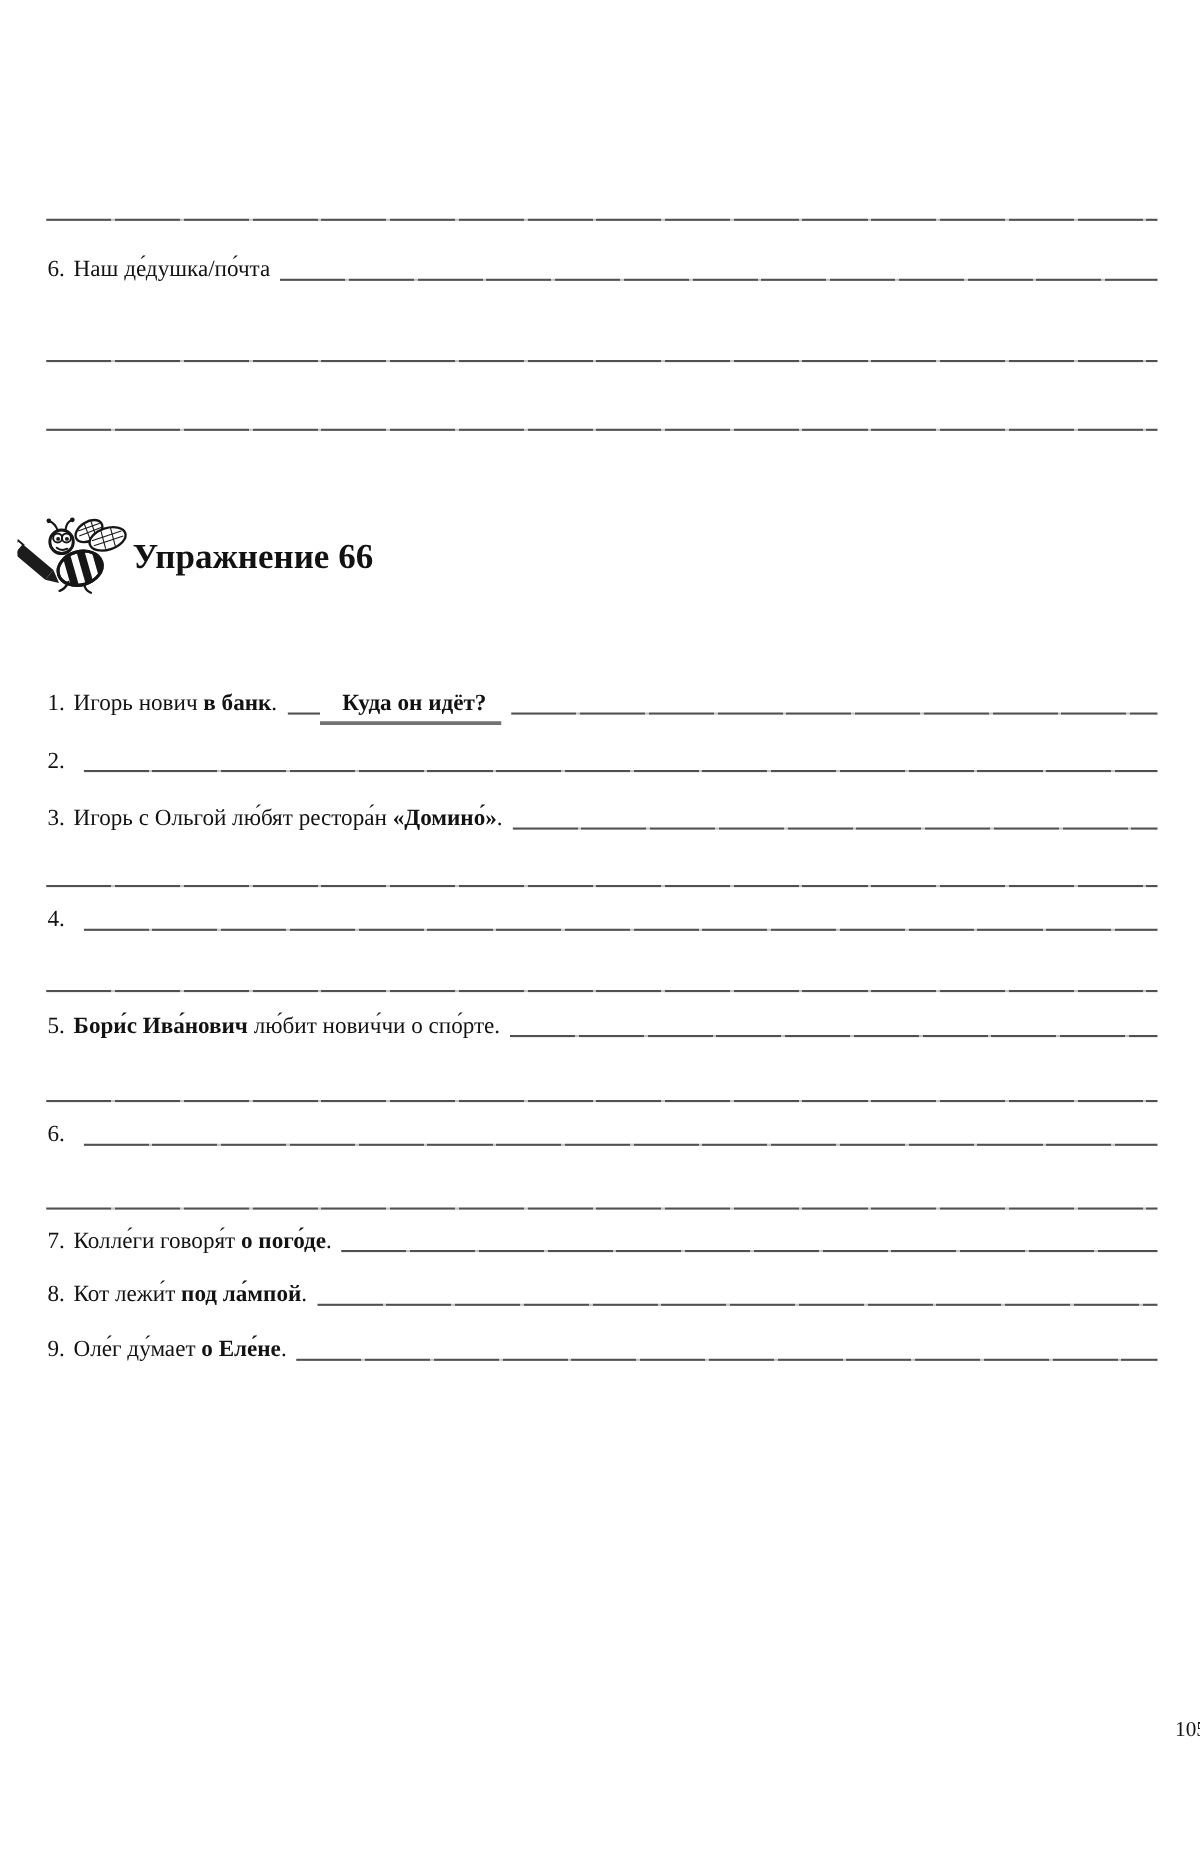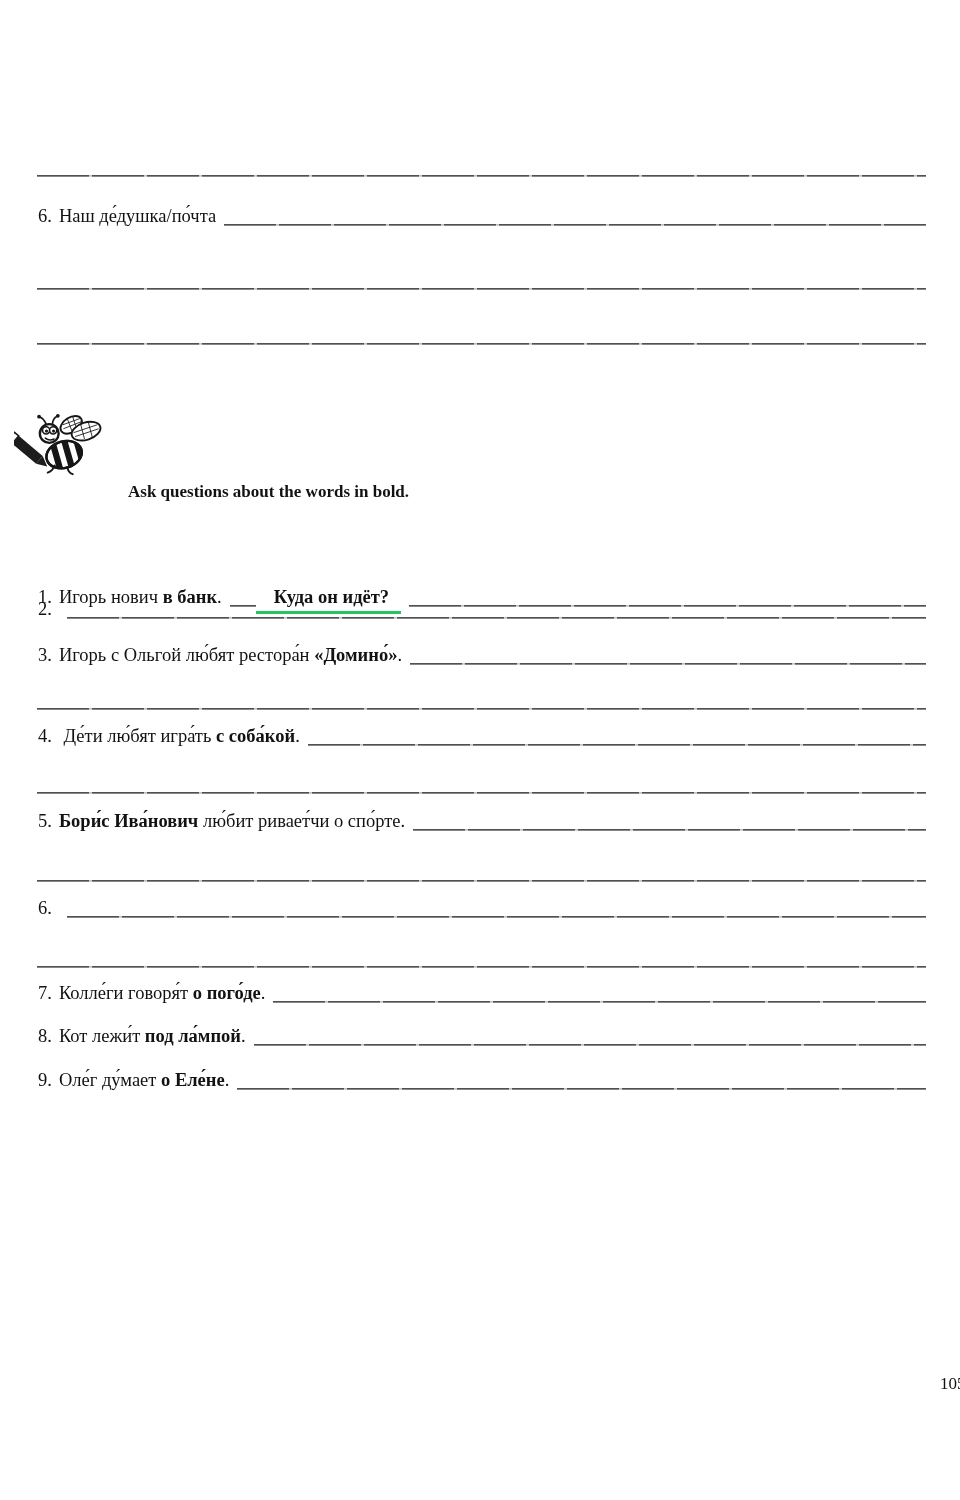--- a/index.html
+++ b/index.html
@@ -42,23 +42,22 @@
     position: relative;
     top: 4px;
     margin-left: 8px;
   }
   .fill-short {
     flex: 0 0 26px;
     min-width: 26px;
   }
   .answer {
     font-weight: 700;
-    border-bottom: 3px solid #22c55e;
+    border-bottom: 3px solid #737373;
     padding: 0 12px 1px 18px;
-    margin-top: 34px;
   }
 
   
   .hline {
     position: absolute;
     left: 37px;
     right: 34px;
     height: 1.7px;
   }
 
@@ -164,29 +163,29 @@
     <path d="M40 33 q5 4 11 1" stroke="#161616" stroke-width="2" fill="none" stroke-linecap="round"></path>
 
     <g stroke="#161616" stroke-width="2.2" fill="none" stroke-linecap="round">
       <path d="M41 15 q-3 -7 -8 -9"></path>
       <path d="M49 15 q1 -8 6 -10"></path>
     </g>
     <circle cx="32" cy="5.5" r="2.4" fill="#161616"></circle>
     <circle cx="56" cy="4.5" r="2.4" fill="#161616"></circle>
   </svg>
 
-  <div class="ex-instruction">Ask questions about the words in bold.</div>
+  <div class="ex-title">Упражнение 66</div>
 
   <div class="row" style="top:551px"><span class="num">1.</span><span><span>Игорь нович </span><b>в банк</b><span>.</span></span><span class="fill fill-short"></span><span class="answer">Куда он идёт?</span><span class="fill"></span></div>
   <div class="row" style="top:597px"><span class="num">2.</span><span class="fill"></span></div>
   <div class="row" style="top:643px"><span class="num">3.</span><span><span>Игорь с Ольгой лю́бят рестора́н </span><b>«Домино́»</b><span>.</span></span><span class="fill"></span></div>
   <div class="hline" style="top:708px"></div>
-  <div class="row" style="top:724px"><span class="num">4.</span><span><span> Де́ти лю́бят игра́ть </span><b>с соба́кой</b><span>.</span></span><span class="fill"></span></div>
+  <div class="row" style="top:724px"><span class="num">4.</span><span class="fill"></span></div>
   <div class="hline" style="top:792px"></div>
-  <div class="row" style="top:809px"><span class="num">5.</span><span><b>Бори́с Ива́нович</b><span> лю́бит ривает́чи о спо́рте.</span></span><span class="fill"></span></div>
+  <div class="row" style="top:809px"><span class="num">5.</span><span><b>Бори́с Ива́нович</b><span> лю́бит нович́чи о спо́рте.</span></span><span class="fill"></span></div>
   <div class="hline" style="top:880px"></div>
   <div class="row" style="top:896px"><span class="num">6.</span><span class="fill"></span></div>
   <div class="hline" style="top:966px"></div>
   <div class="row" style="top:981px"><span class="num">7.</span><span><span>Колле́ги говоря́т </span><b>о пого́де</b><span>.</span></span><span class="fill"></span></div>
   <div class="row" style="top:1024px"><span class="num">8.</span><span><span>Кот лежи́т </span><b>под ла́мпой</b><span>.</span></span><span class="fill"></span></div>
   <div class="row" style="top:1068px"><span class="num">9.</span><span><span>Оле́г ду́мает </span><b>о Еле́не</b><span>.</span></span><span class="fill"></span></div>
 
   <div class="page-number">105</div>
 
 </div>

